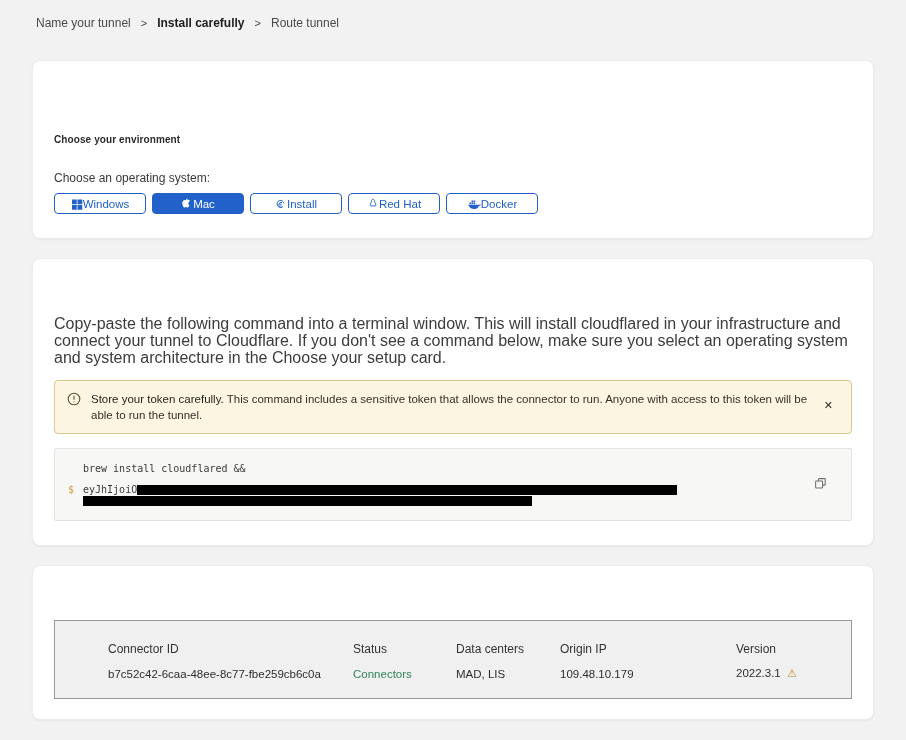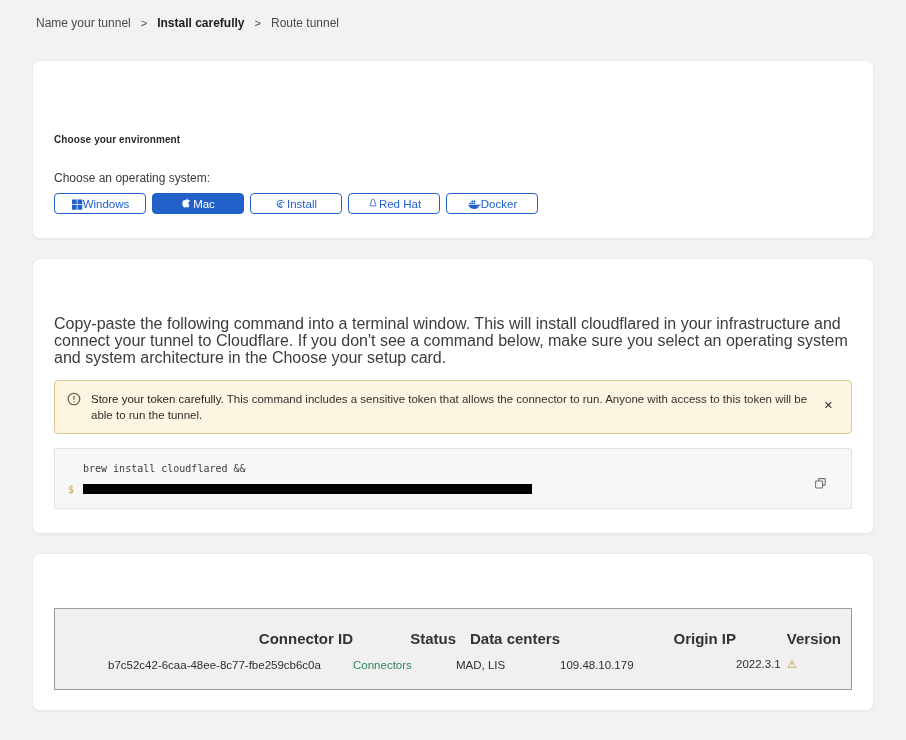--- a/index.html
+++ b/index.html
@@ -50,21 +50,21 @@
   .bar { background:#000; height:10px; }
   .bar1 { width:540px; }
   .bar2 { width:449px; margin-top:1px; }
   .copy-btn { position:absolute; right:24px; top:28px; background:none; border:none; cursor:pointer; }
 
   
   #connectors-card { margin-top:19px; padding:30px 21px 12px 21px; }
   .table-box { margin-top:24px; margin-bottom:8px; background:#f0f0f0; border:1px solid #9b9b9b;
     padding:21px 10px 18px 53px; }
   .t-row { display:grid; grid-template-columns:245px 103px 104px 176px 1fr; align-items:center; }
-  .t-head { font-size:15px; font-weight:bold; color:#333;text-align:right; }
+  .t-head { font-size:12px; font-weight:normal; color:#333; }
   .t-data { margin-top:11px; font-size:11.5px; color:#2e2e2e; }
   .status-connected { color:#31855a; }
   .version-warn { color:#b8912e; font-size:11px; margin-left:3px; }
 </style>
 </head>
 <body>
 
 <nav class="breadcrumb">
   <span>Name your tunnel</span>
   <span class="sep">&gt;</span>
@@ -155,20 +155,24 @@
       <span>✕</span>
     </button>
   </div>
 
   <div class="codeblock">
     <div>brew install cloudflared &amp;&amp;</div>
     <div class="gap"></div>
     <div class="cmdline">
       <span class="prompt">$</span>
     </div>
+    <div class="tokenline">
+      <span>eyJhIjoiO</span>
+      <span class="bar bar1"></span>
+    </div>
     <div class="bar bar2"></div>
     <button class="copy-btn">
       <span>
         <svg width="13" height="13" viewBox="0 0 16 16" fill="none" stroke="#6f6f6f" stroke-width="1.3">
           <rect x="2" y="5" width="8.5" height="8.5" rx="1"></rect>
           <path d="M5.5 5V2.8a.8.8 0 0 1 .8-.8H13a.8.8 0 0 1 .8.8v6.4a.8.8 0 0 1-.8.8h-2.3"></path>
         </svg>
       </span>
     </button>
   </div>

